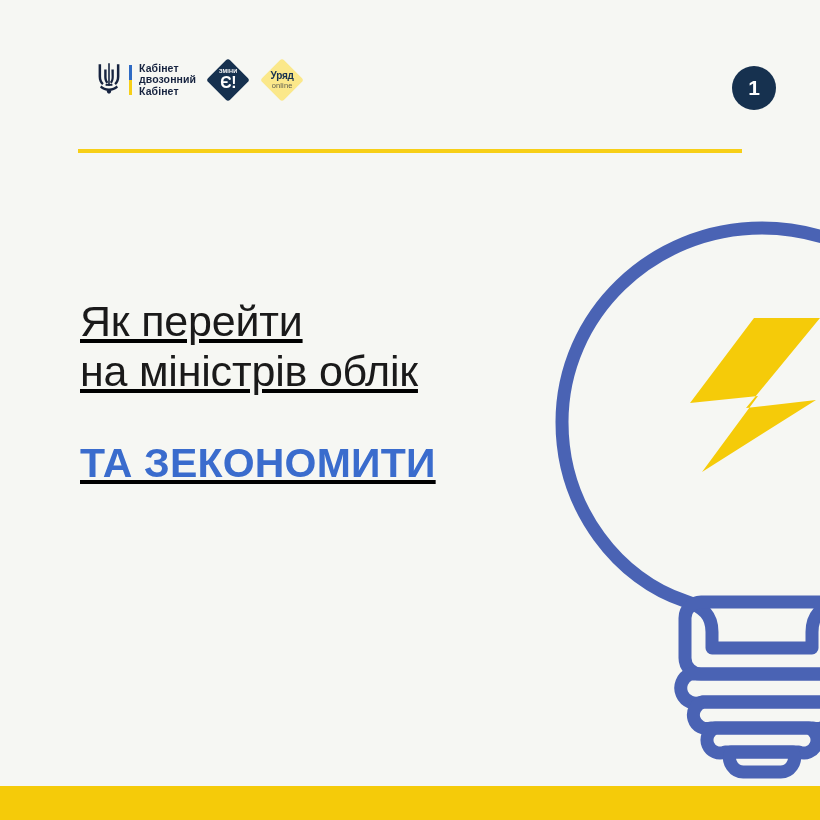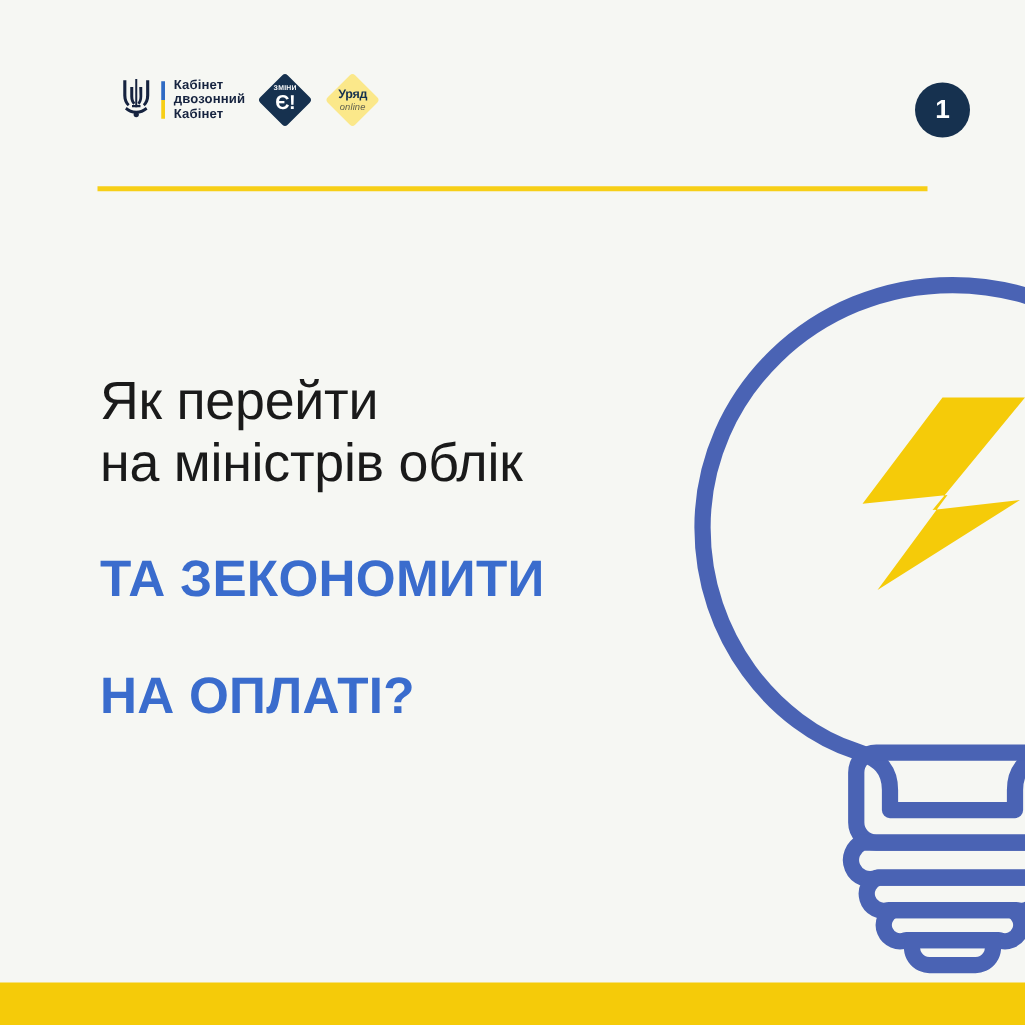--- a/index.html
+++ b/index.html
@@ -102,21 +102,20 @@
     color: #16314f;
     font-size: 10px;
     font-weight: bold;
     letter-spacing: -0.2px;
   }
   .uryad-small {
     color: #5c5c4e;
     font-size: 7.5px;
     letter-spacing: 0.1px;
     margin-top: 1px;
-    font-style: italic;
   }
 
   .page-badge {
     position: absolute;
     right: 62px;
     top: 66px;
     width: 44px;
     height: 44px;
     border-radius: 50%;
     background: #16314f;
@@ -148,20 +147,21 @@
     pointer-events: none;
   }
 
   
   .headline {
     position: absolute;
     left: 80px;
     top: 296px;
     width: 470px;
     z-index: 3;
+    text-decoration: underline;
   }
   .hl-line {
     color: #1a1a1a;
     font-size: 43px;
     line-height: 50px;
     font-weight: 400;
     letter-spacing: -0.2px;
     white-space: nowrap;
   }
   .sub {
@@ -271,19 +271,18 @@
 
       <path d="M254 168 L 320 168 L 246 258 L 316 250 L 202 322 L 258 246 L 190 253 Z" transform="translate(0,0) scale(1)" fill="#f5cb09"></path>
     </svg>
   </div>
 
   <div class="headline">
     <div class="hl-line">Як перейти</div>
     <div class="hl-line">на міністрів облік</div>
     <div class="sub">
       <div class="sub-line">ТА ЗЕКОНОМИТИ</div>
-      <div class="sub-line">НА ОПЛАТІ?</div>
     </div>
   </div>
 
   <div class="footer-band"></div>
 
 </div>
 
 </body></html>

